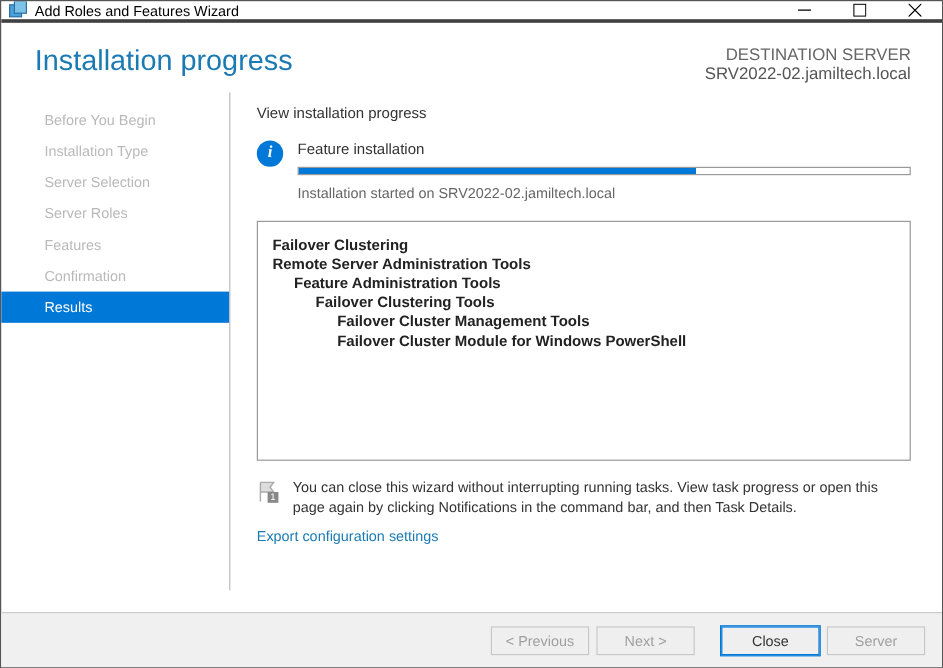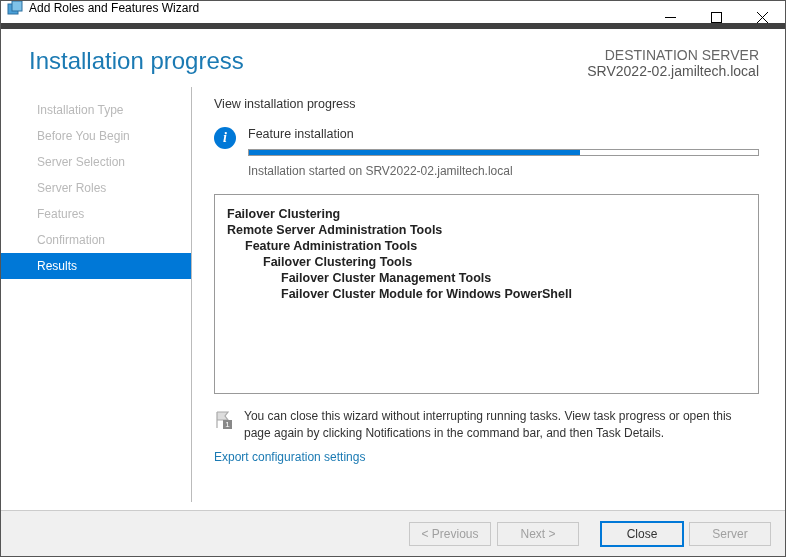--- a/index.html
+++ b/index.html
@@ -1,17 +1,17 @@
 <!DOCTYPE html>
 <html><head>
 <meta charset="utf-8">
 <style>
 * { box-sizing: border-box; margin: 0; padding: 0; font-family: "Segoe UI", Arial, sans-serif; }
 body { background: #fff; width: 786px; height: 557px; overflow: hidden; position: relative; border: 1px solid #555; }
-.titlebar { height: 28px; display: flex; padding-left: 6px; border-bottom: 6px solid #404040; }
+.titlebar { height: 18px; display: flex; align-items: center; padding-left: 6px; border-bottom: 3px solid #404040; }
 .titlebar .app-icon { width: 16px; height: 16px; margin-right: 6px; }
 .titlebar .title { font-size: 12px; color: #000; flex: 1; }
 .titlebar .win-controls { display: flex; }
 .titlebar .win-btn { width: 46px; height: 32px; display: flex; align-items: center; justify-content: center; font-size: 14px; color: #000; }
 .header { display: flex; justify-content: space-between; padding: 18px 26px 8px 28px; }
 .header h1 { font-size: 24px; font-weight: 300; color: #1b7ab3; }
 .header .dest { text-align: right; font-size: 14px; color: #555; }
 .header .dest .lbl { color: #666; }
 .content { display: flex; height: calc(100% - 32px - 62px - 46px); }
 .sidebar { width: 190px; padding-top: 10px; }
@@ -76,22 +76,22 @@
 <div class="header">
   <h1>Installation progress</h1>
   <div class="dest">
     <div class="lbl">DESTINATION SERVER</div>
     <div>SRV2022-02.jamiltech.local</div>
   </div>
 </div>
 
 <div class="content">
   <div class="sidebar" id="sidebar">
+      <div class="side-item">Before You Begin</div>
       <div class="side-item">Installation Type</div>
-      <div class="side-item">Before You Begin</div>
       <div class="side-item">Server Selection</div>
       <div class="side-item">Server Roles</div>
       <div class="side-item">Features</div>
       <div class="side-item">Confirmation</div>
       <div class="side-item active">Results</div>
     </div>
   <div class="main">
     <div class="section-title">View installation progress</div>
     <div class="progress-row">
       <div class="info-icon">i</div>

